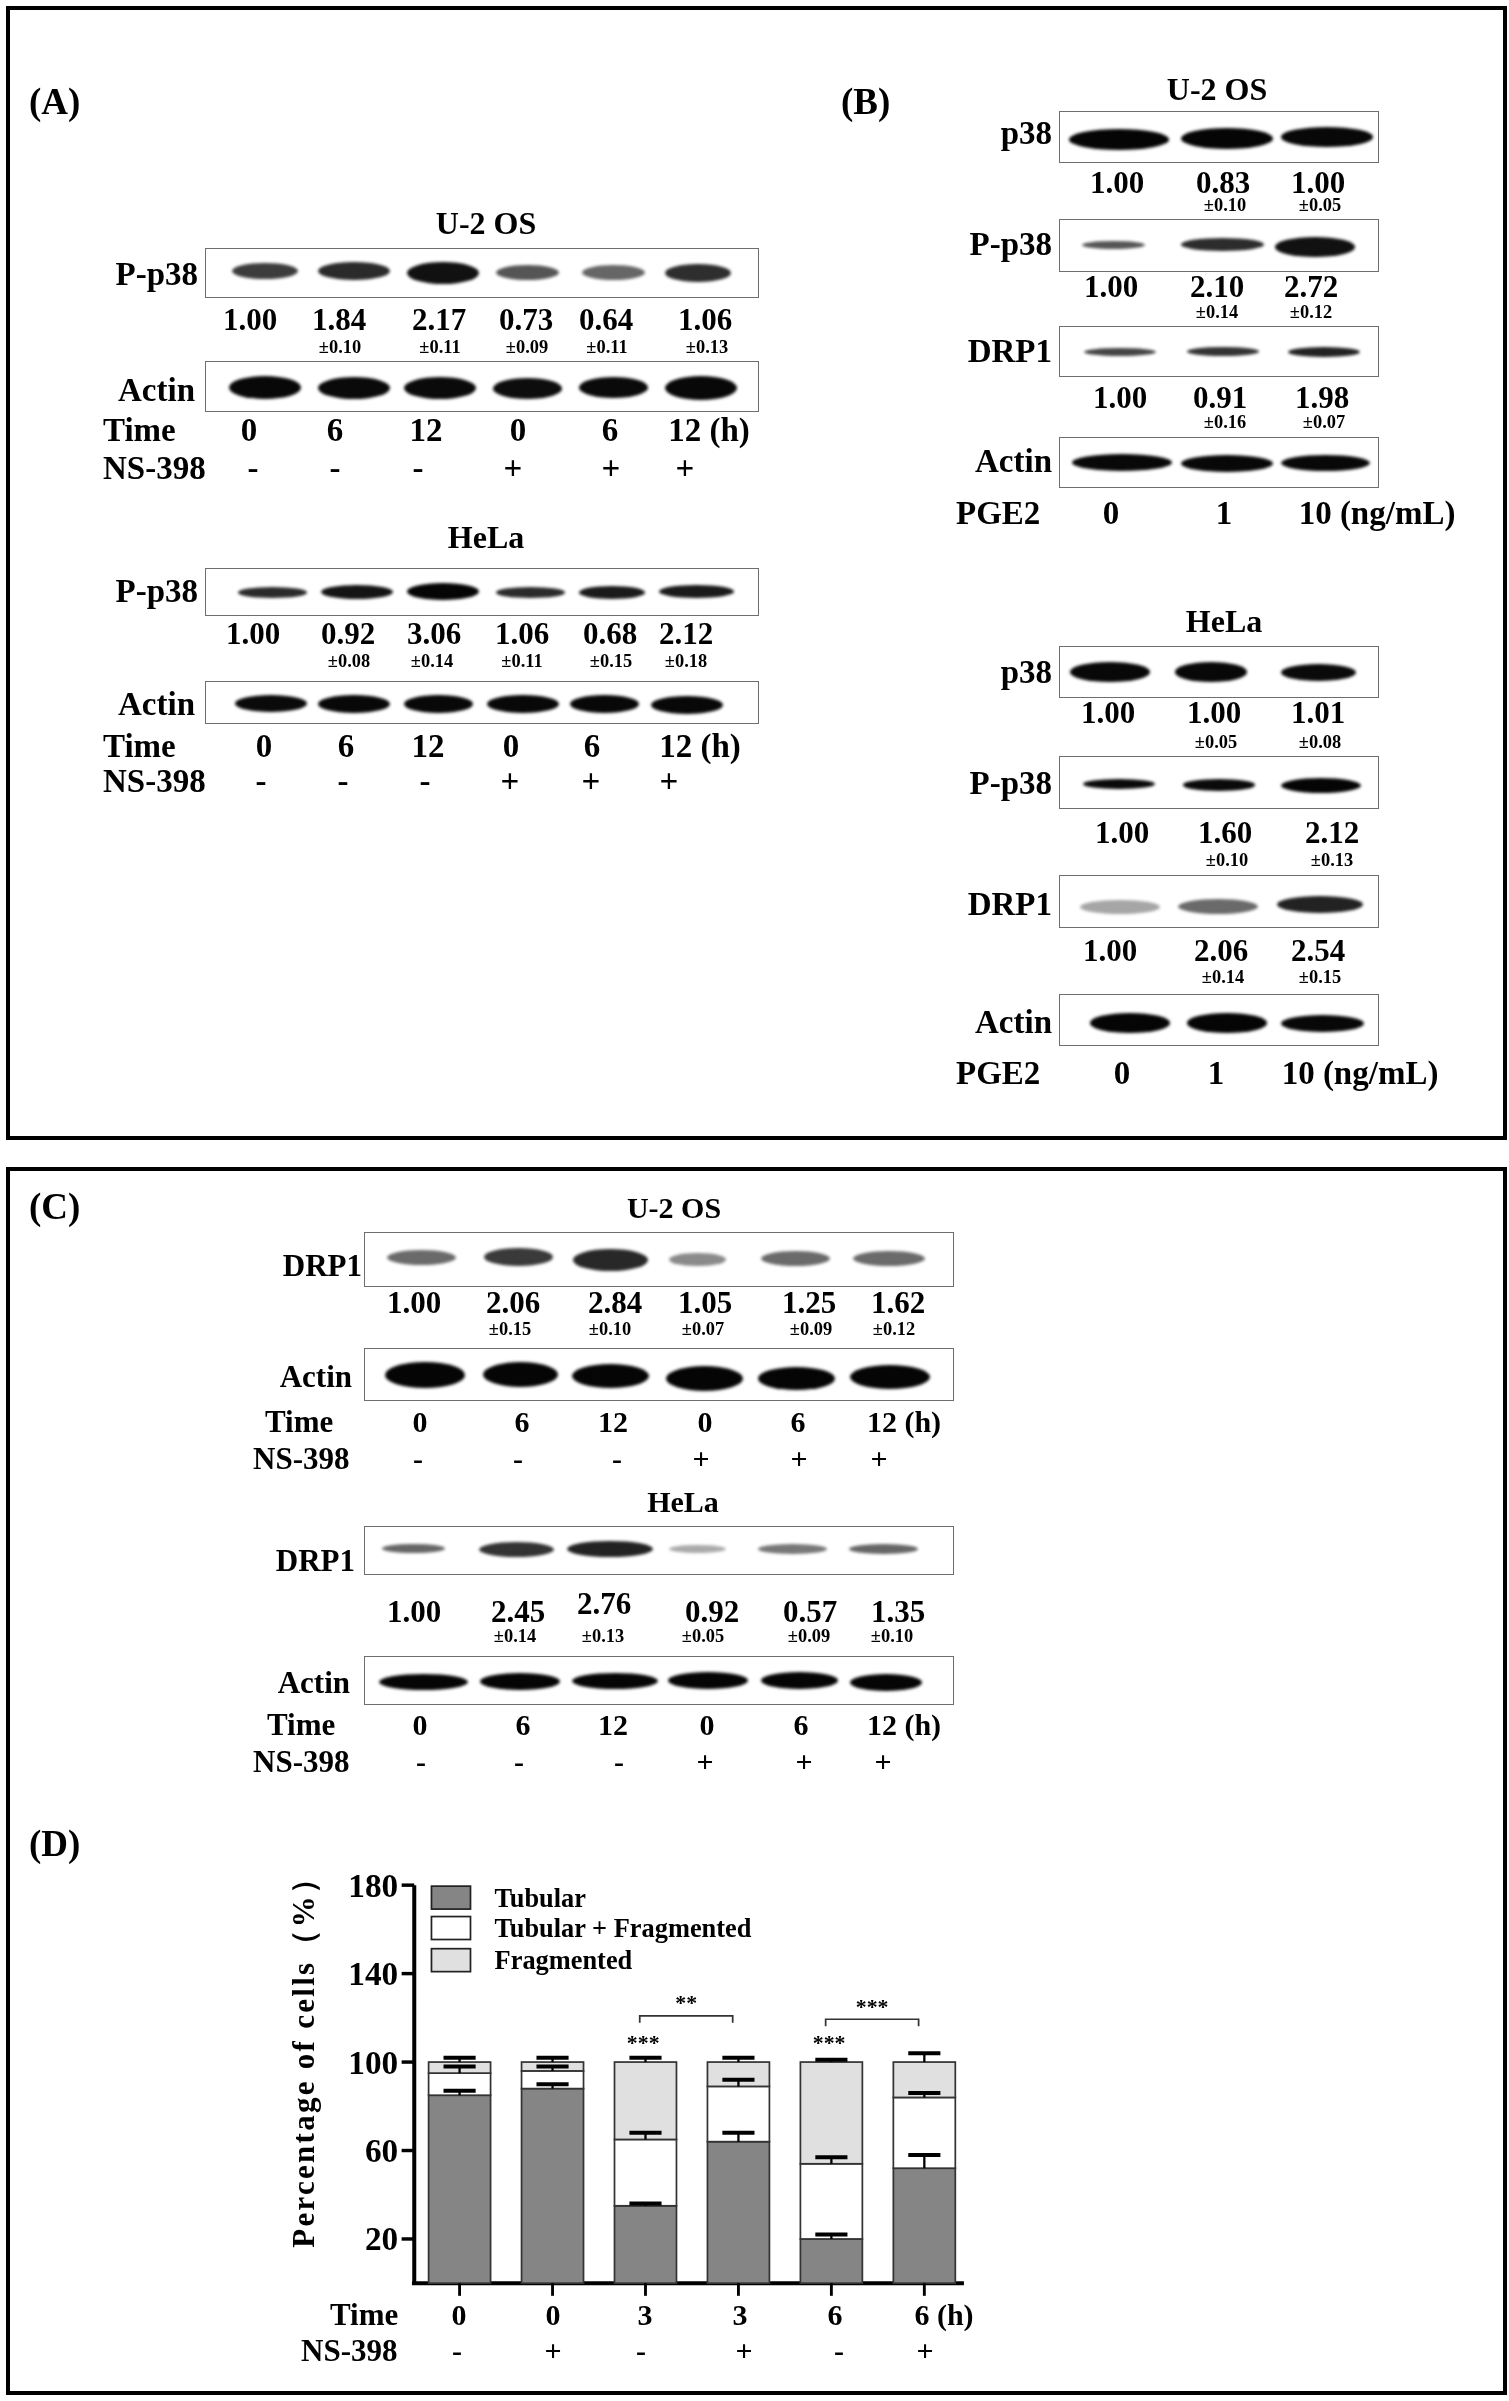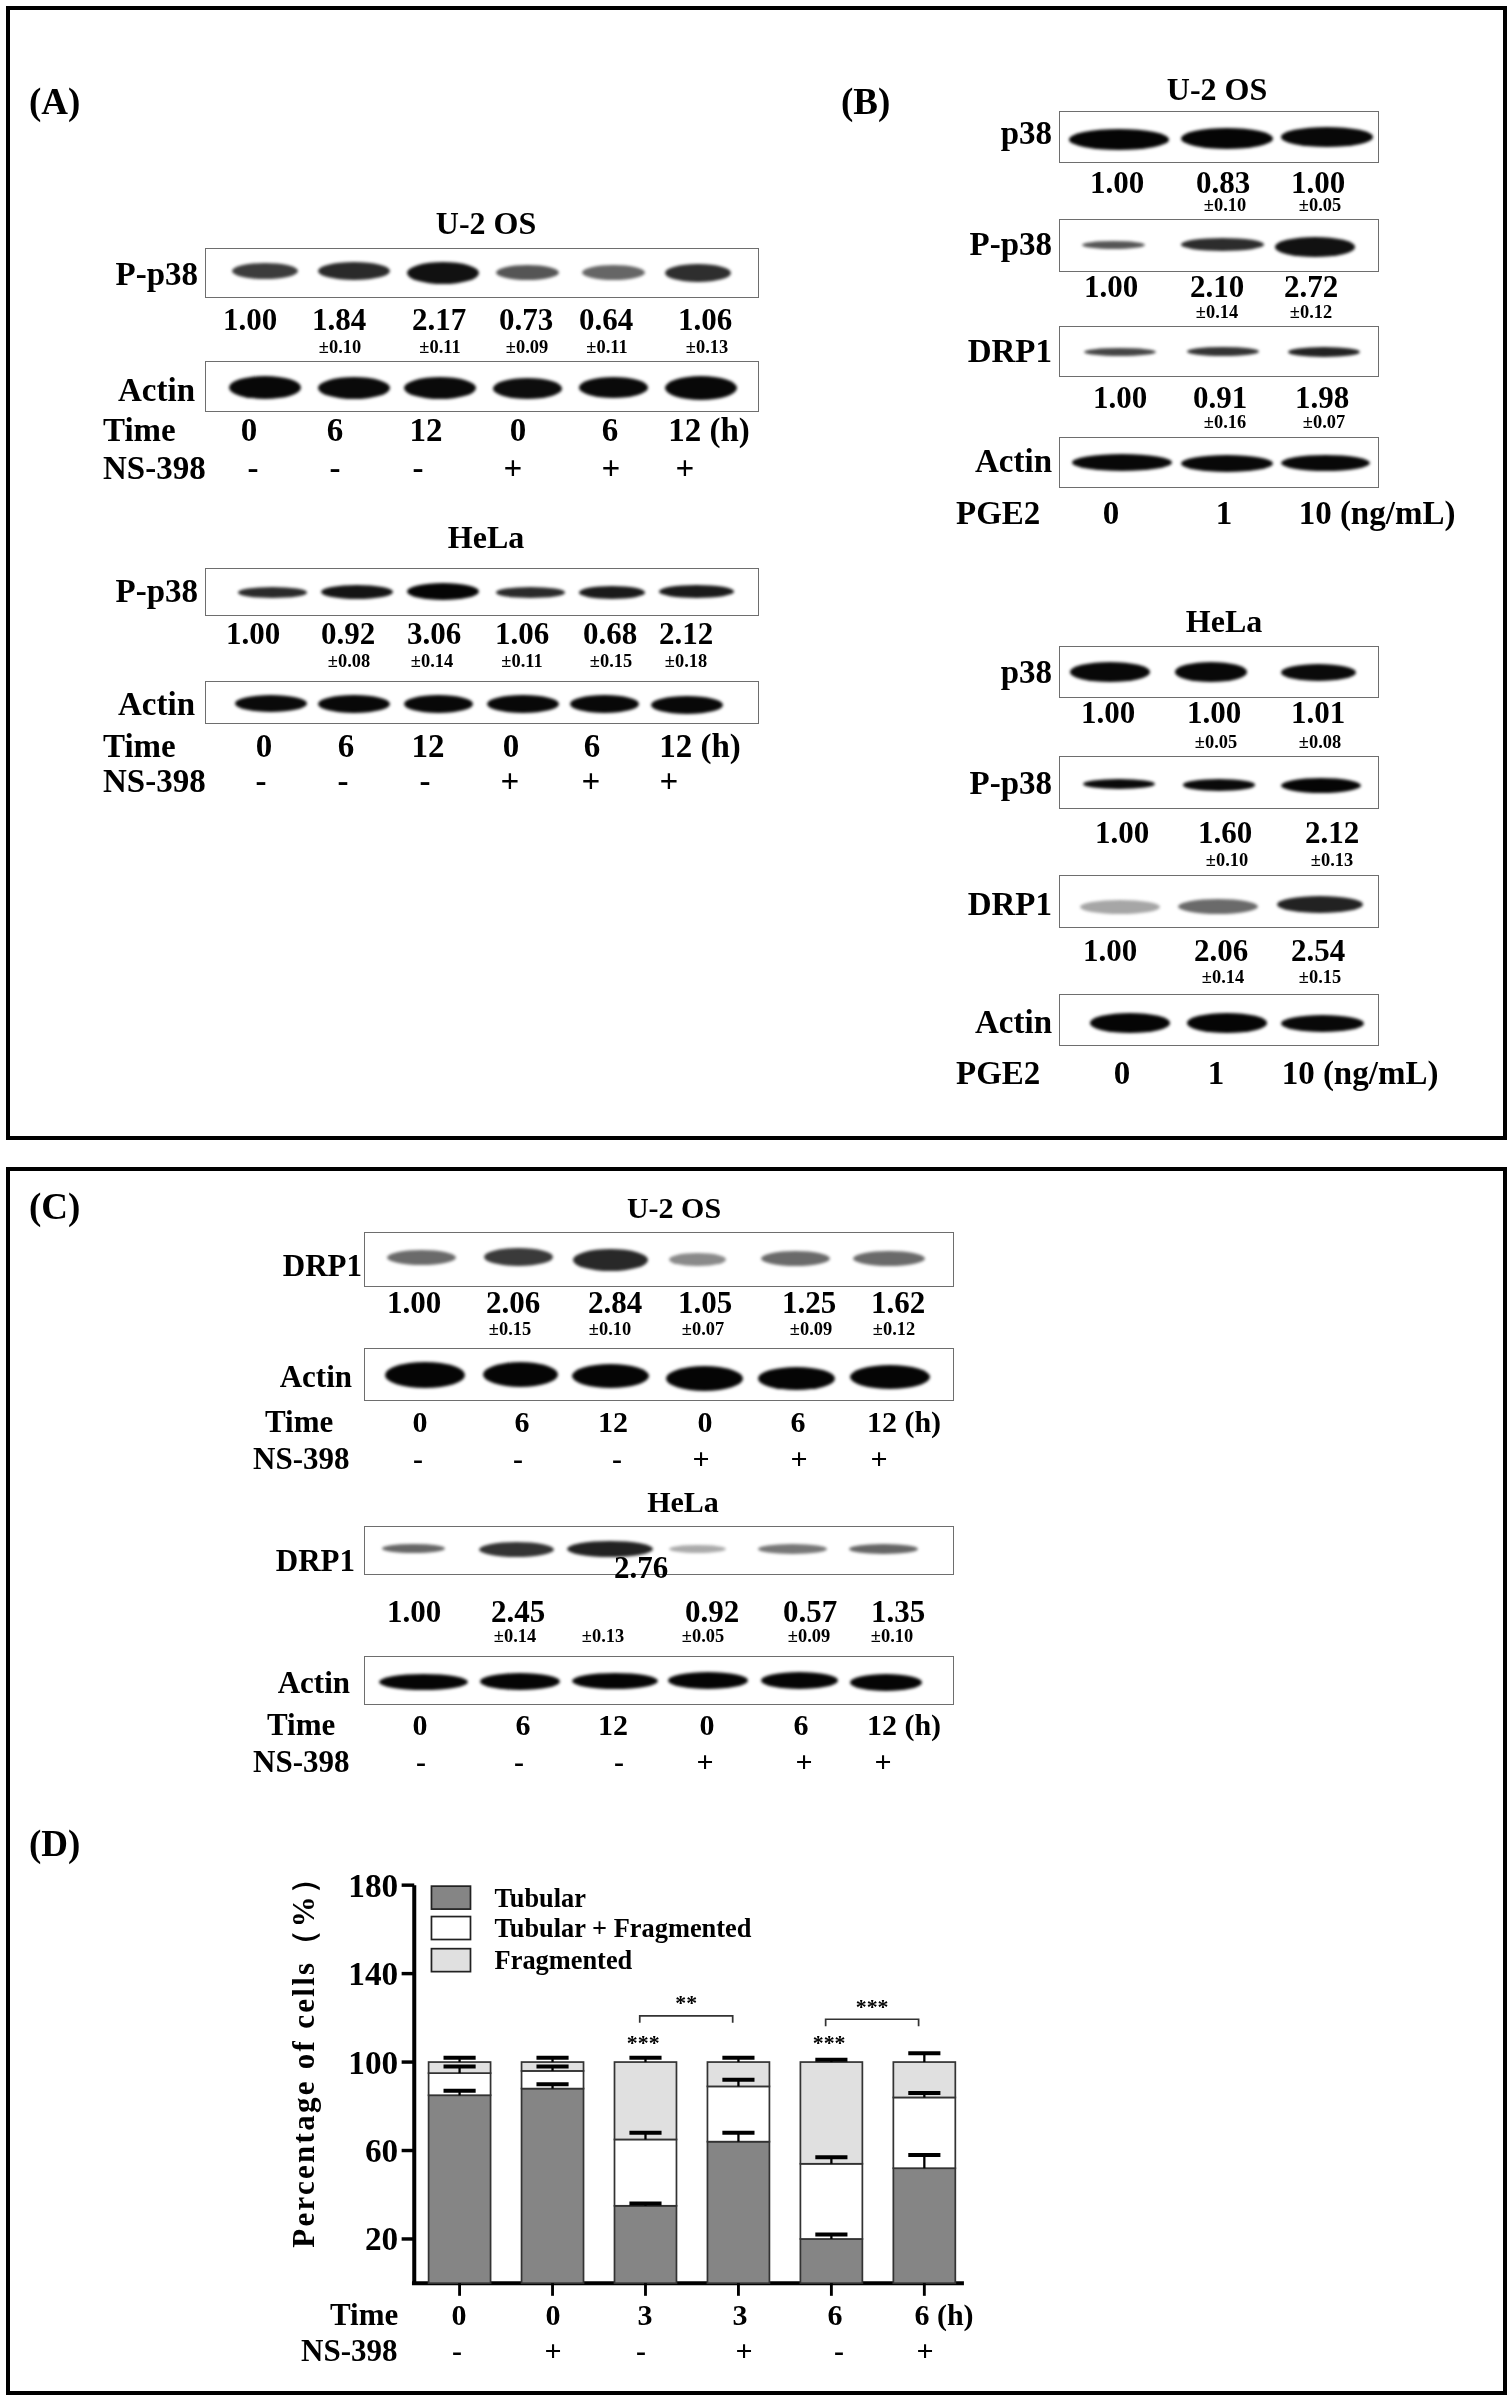--- a/index.html
+++ b/index.html
@@ -273,21 +273,21 @@
   <div class="blot" style="left:364px;top:1526px;width:590px;height:49px;">
     <div class="band" style="left:17px;top:17px;width:63px;height:9.2px;background:#666;"></div>
     <div class="band" style="left:114px;top:15px;width:75px;height:15px;background:#333;"></div>
     <div class="band" style="left:202px;top:13.8px;width:86px;height:16px;background:#222;"></div>
     <div class="band" style="left:304px;top:18.4px;width:57px;height:8px;background:#aaa;"></div>
     <div class="band" style="left:393px;top:17px;width:69px;height:10.3px;background:#777;"></div>
     <div class="band" style="left:484px;top:17px;width:69px;height:10.3px;background:#666;"></div>
   </div>
   <div class="abs val" style="left:414px;top:1612px;">1.00</div>
   <div class="abs val" style="left:518px;top:1612px;">2.45</div>
-  <div class="abs val" style="left:604px;top:1568px;margin-left:37px;">2.76</div>
+  <div class="abs val" style="left:604px;top:1604px;">2.76</div>
   <div class="abs val" style="left:712px;top:1612px;">0.92</div>
   <div class="abs val" style="left:810px;top:1612px;">0.57</div>
   <div class="abs val" style="left:898px;top:1612px;">1.35</div>
   <div class="abs sd" style="left:515px;top:1636px;">±0.14</div>
   <div class="abs sd" style="left:603px;top:1636px;">±0.13</div>
   <div class="abs sd" style="left:703px;top:1636px;">±0.05</div>
   <div class="abs sd" style="left:809px;top:1636px;">±0.09</div>
   <div class="abs sd" style="left:892px;top:1636px;">±0.10</div>
   <div class="abs rowlbl" style="right:1159px;top:1683px;font-size:31px;">Actin</div>
   <div class="blot" style="left:364px;top:1656px;width:590px;height:49px;">

